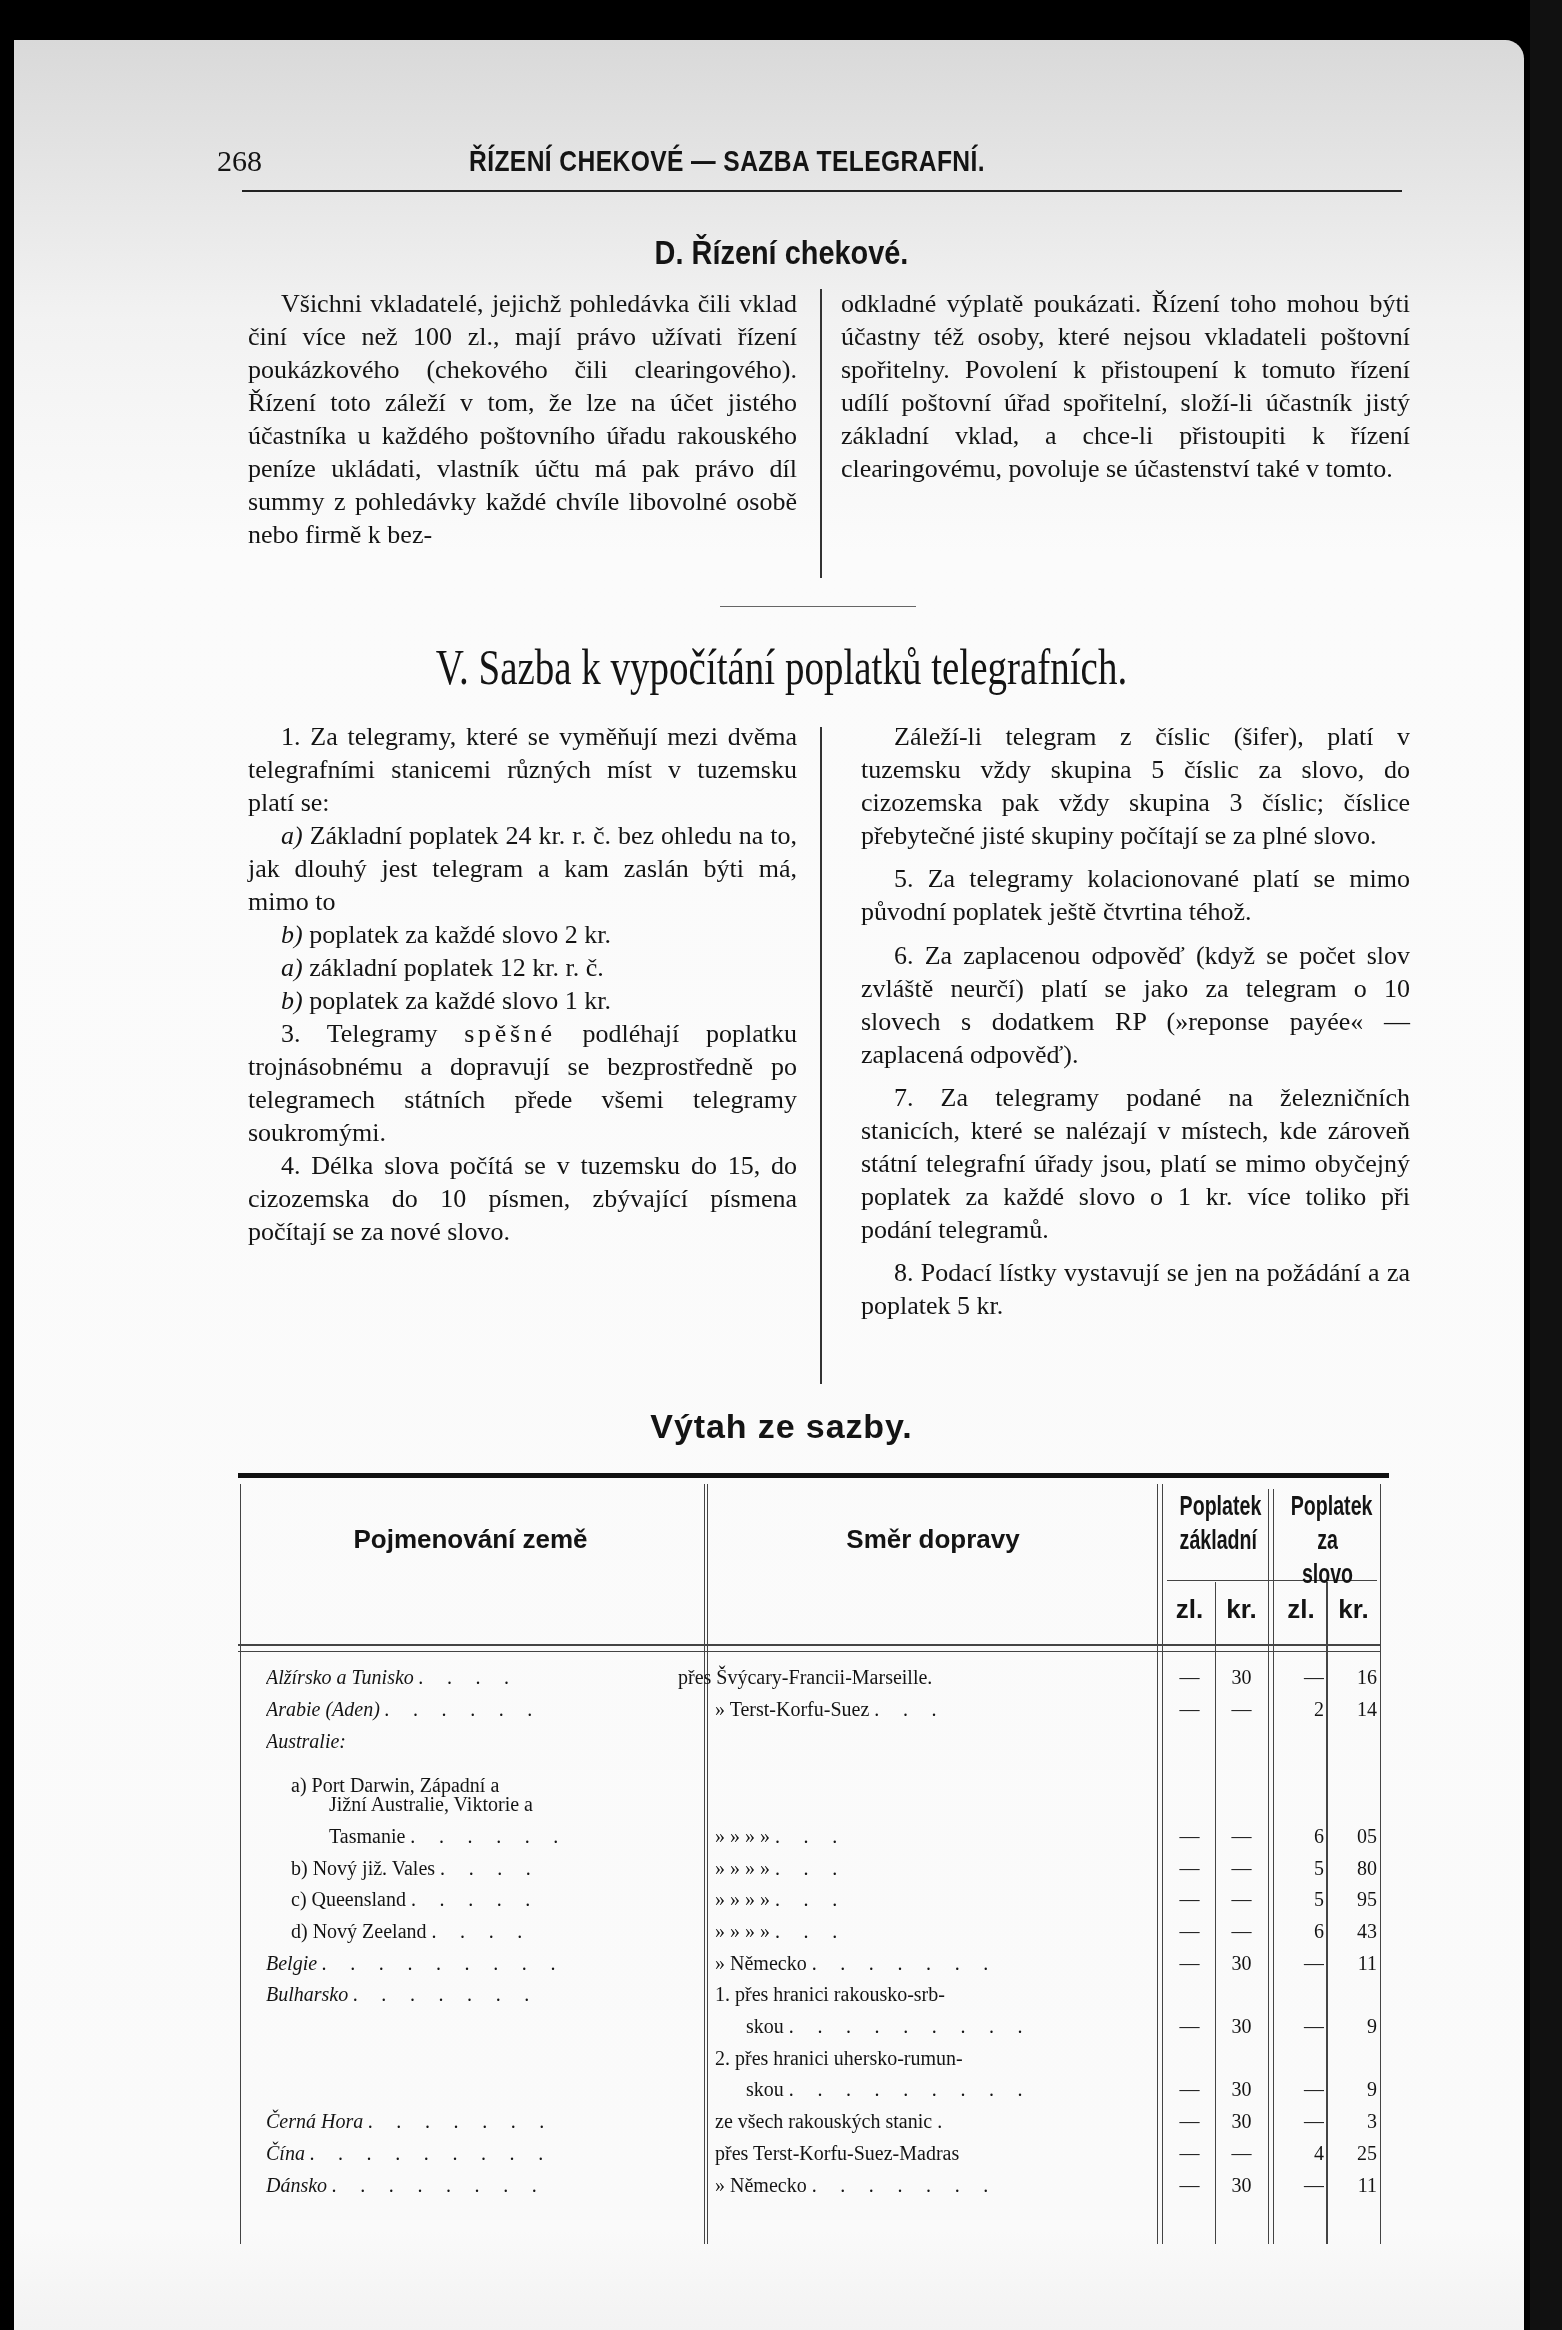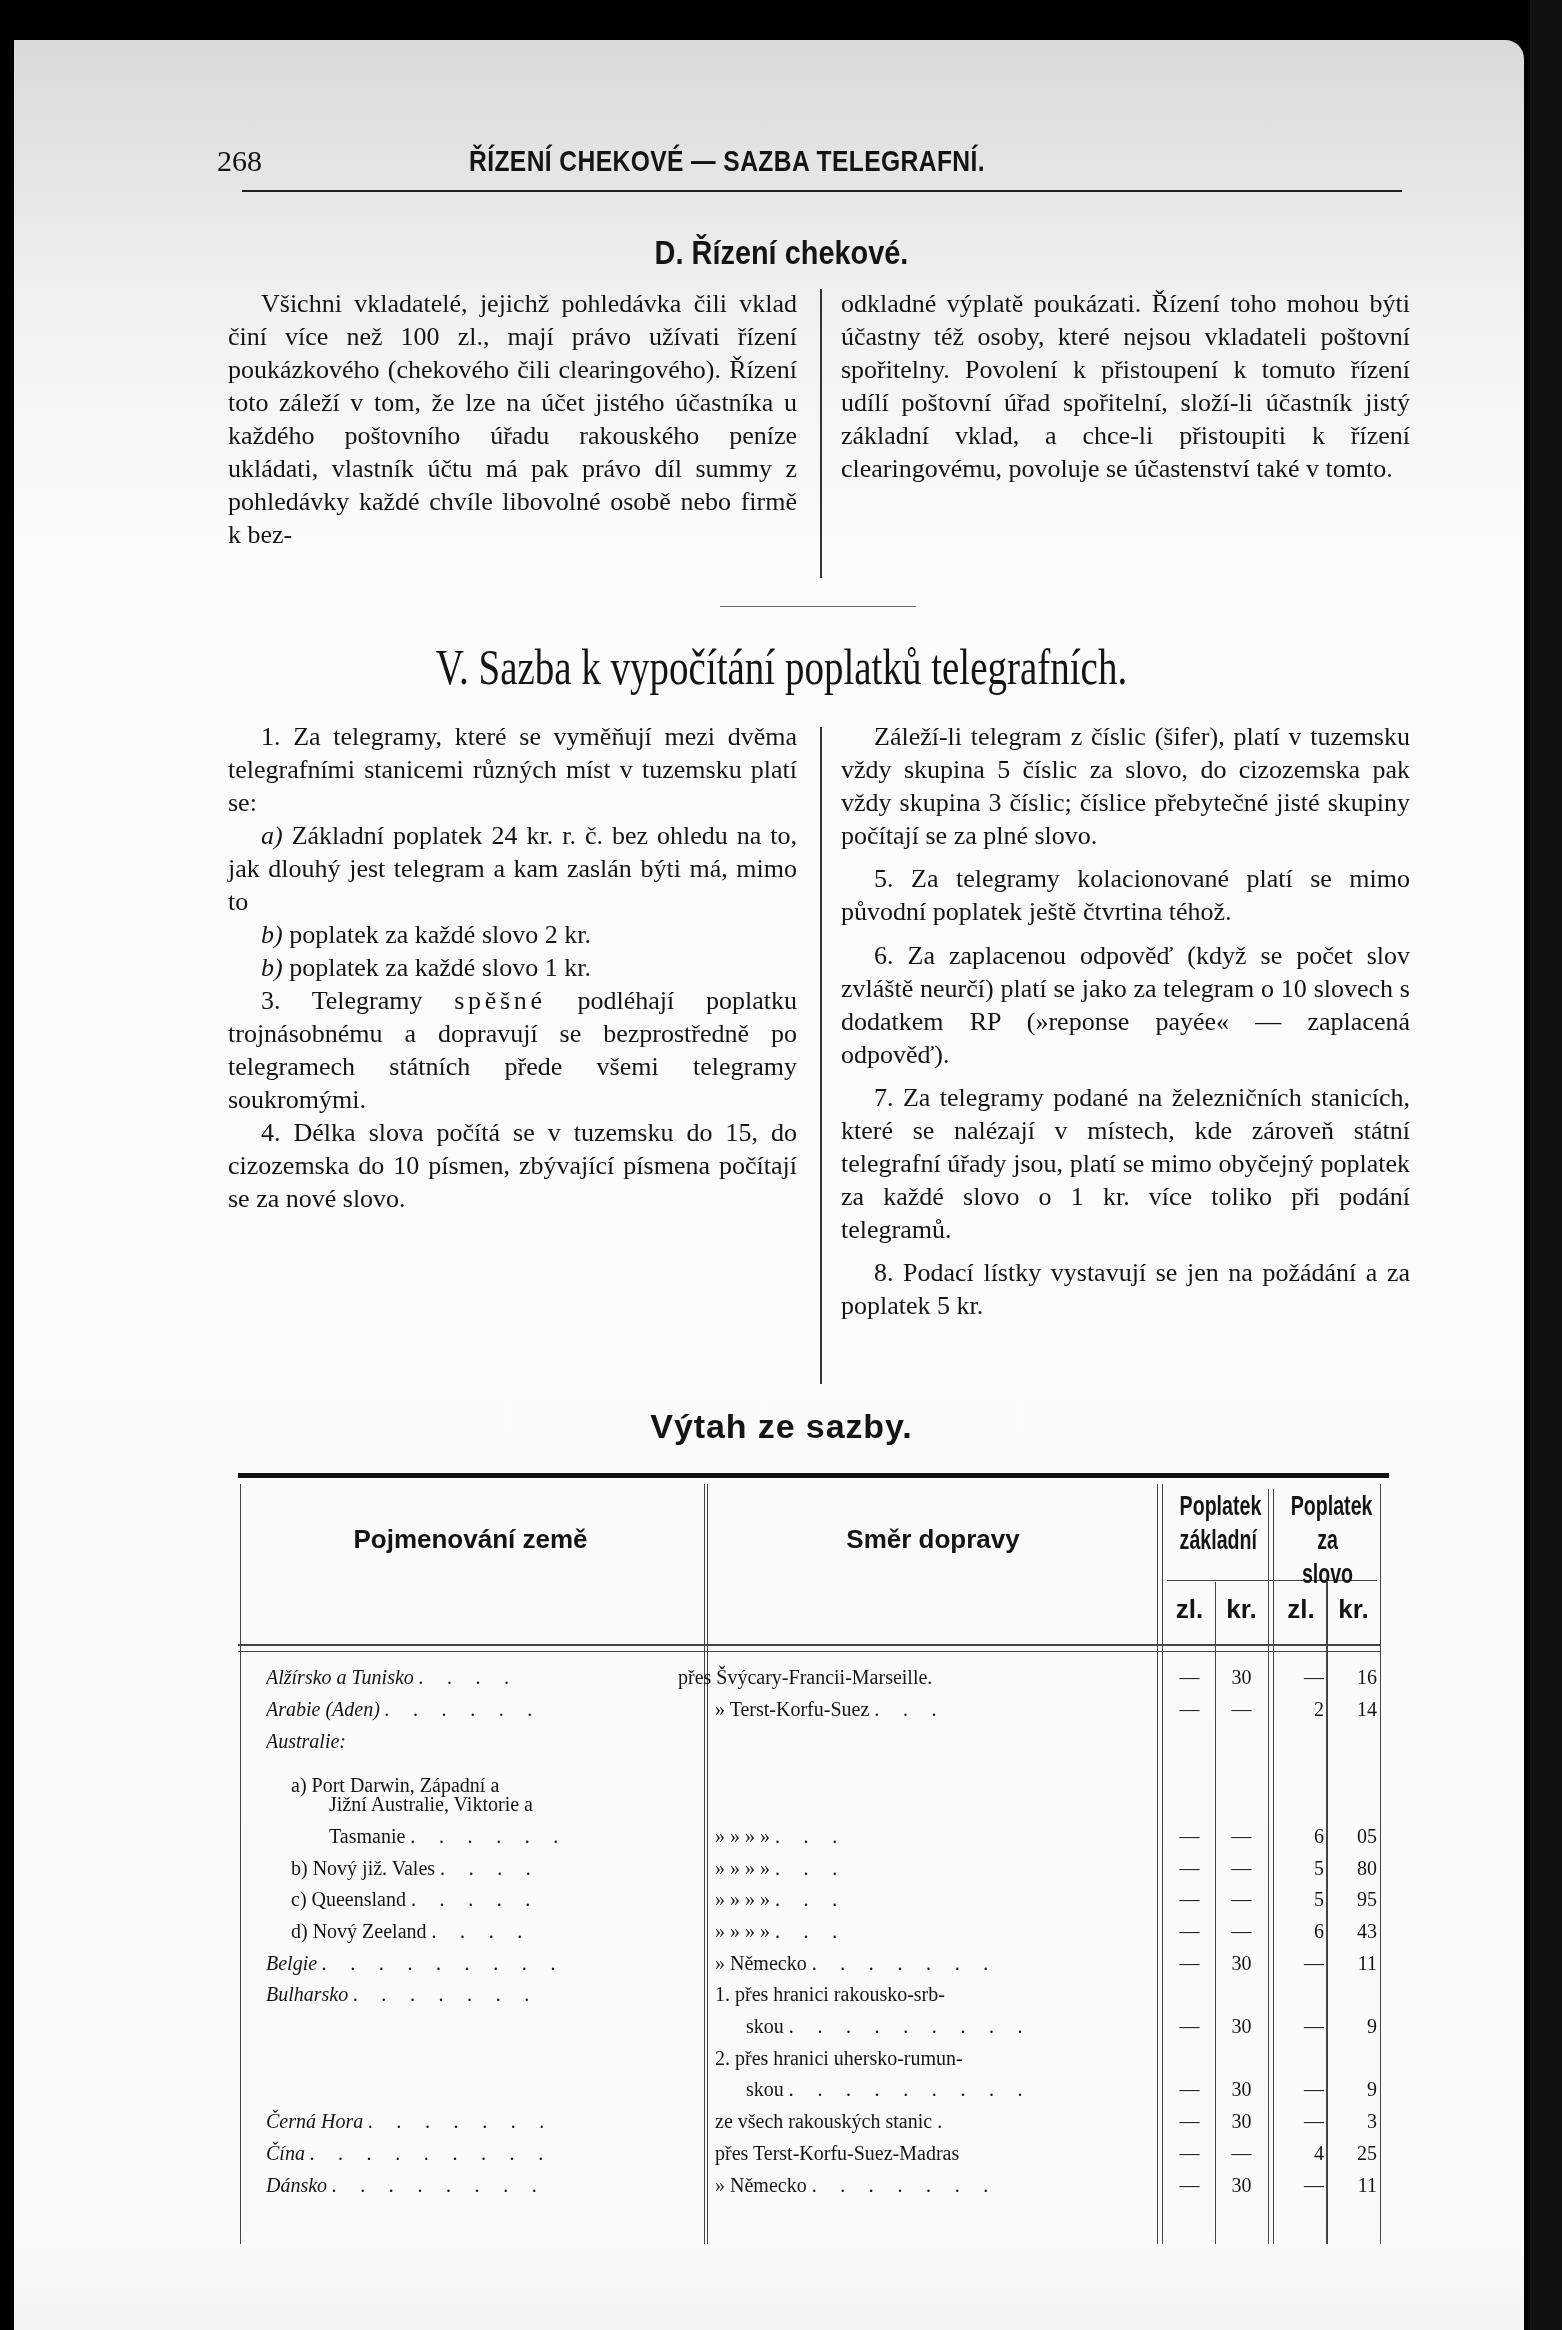--- a/index.html
+++ b/index.html
@@ -19,21 +19,21 @@
     .right-strip { position: absolute; right: 0; top: 0; width: 33px; height: 2414px; background: #111; }
     .abs { position: absolute; }
     .running-head { left: 217px; top: 144px; width: 1193px; height: 42px; }
     .page-no { position: absolute; left: 0; top: 0; font-size: 30px; font-family: "Liberation Serif", serif; }
     .running-title { position: absolute; left: 252px; top: 0; font-size: 30px; letter-spacing: 0.5px; font-family: "Liberation Sans Narrow", "Liberation Sans", sans-serif; font-weight: bold; transform: scaleX(0.82); transform-origin: left; white-space: nowrap; }
     .head-rule { left: 242px; top: 190px; width: 1160px; height: 2.3px; background: #222; }
 
     .sec-d-title { left: 0; top: 233px; width: 1563px; text-align: center; font-size: 34px; font-weight: bold; font-family: "Liberation Sans", sans-serif; transform: scaleX(0.85); }
     .col { position: absolute; font-size: 26px; line-height: 33px; text-align: justify; font-family: "Liberation Serif", serif; }
     .col p { margin: 0; }
-    .col .indent { text-indent: 33px; }
+    .col .indent { text-indent: 33px; margin-left: 20px; }
     .col .para-gap { margin-top: 10.3px; }
     .col-left-d { left: 228px; top: 287px; width: 569px; }
     .col-right-d { left: 841px; top: 287px; width: 569px; }
     .vrule { position: absolute; width: 1.9px; background: #333; }
     .mid-rule { left: 720px; top: 606px; width: 196px; height: 1.4px; background: #666; }
 
     .sec-v-title { left: 0; top: 638px; width: 1563px; text-align: center; font-size: 50px; font-family: "Liberation Serif", serif; transform: scaleX(0.78); white-space: nowrap; }
 
     .col-left-v { left: 228px; top: 720px; width: 569px; }
     .col-right-v { left: 841px; top: 720px; width: 569px; }
@@ -71,20 +71,21 @@
   <p>odkladné výplatě poukázati. Řízení toho mohou býti účastny též osoby, které nejsou vkladateli poštovní spořitelny. Povolení k přistoupení k tomuto řízení udílí poštovní úřad spořitelní, složí-li účastník jistý základní vklad, a chce-li přistoupiti k řízení clearingovému, povoluje se účastenství také v tomto.</p>
 </div>
 <div class="abs mid-rule"></div>
 
 <div class="abs sec-v-title">V. Sazba k vypočítání poplatků telegrafních.</div>
 
 <div class="col col-left-v" id="col-left-v">
     <p class="indent">1. Za telegramy, které se vyměňují mezi dvěma telegrafními stanicemi různých míst v tuzemsku platí se:</p>
     <p class="indent"><i>a)</i> Základní poplatek 24 kr. r. č. bez ohledu na to, jak dlouhý jest telegram a kam zaslán býti má, mimo to</p>
     <p class="indent"><i>b)</i> poplatek za každé slovo 2 kr.</p>
+    <p class="indent"><i>a)</i> základní poplatek 12 kr. r. č.</p>
     <p class="indent"><i>b)</i> poplatek za každé slovo 1 kr.</p>
     <p class="indent">3. Telegramy <span class="spaced">spěšné</span> podléhají poplatku trojnásobnému a dopravují se bezprostředně po telegramech státních přede všemi telegramy soukromými.</p>
     <p class="indent">4. Délka slova počítá se v tuzemsku do 15, do cizozemska do 10 písmen, zbývající písmena počítají se za nové slovo.</p>
   </div>
 <div class="vrule" style="left:820px; top:727px; height:657px;"></div>
 <div class="col col-right-v" id="col-right-v">
     <p class="indent">Záleží-li telegram z číslic (šifer), platí v tuzemsku vždy skupina 5 číslic za slovo, do cizozemska pak vždy skupina 3 číslic; číslice přebytečné jisté skupiny počítají se za plné slovo.</p>
     <p class="indent para-gap">5. Za telegramy kolacionované platí se mimo původní poplatek ještě čtvrtina téhož.</p>
     <p class="indent para-gap">6. Za zaplacenou odpověď (když se počet slov zvláště neurčí) platí se jako za telegram o 10 slovech s dodatkem RP (»reponse payée« — zaplacená odpověď).</p>
     <p class="indent para-gap">7. Za telegramy podané na železničních stanicích, které se nalézají v místech, kde zároveň státní telegrafní úřady jsou, platí se mimo obyčejný poplatek za každé slovo o 1 kr. více toliko při podání telegramů.</p>

